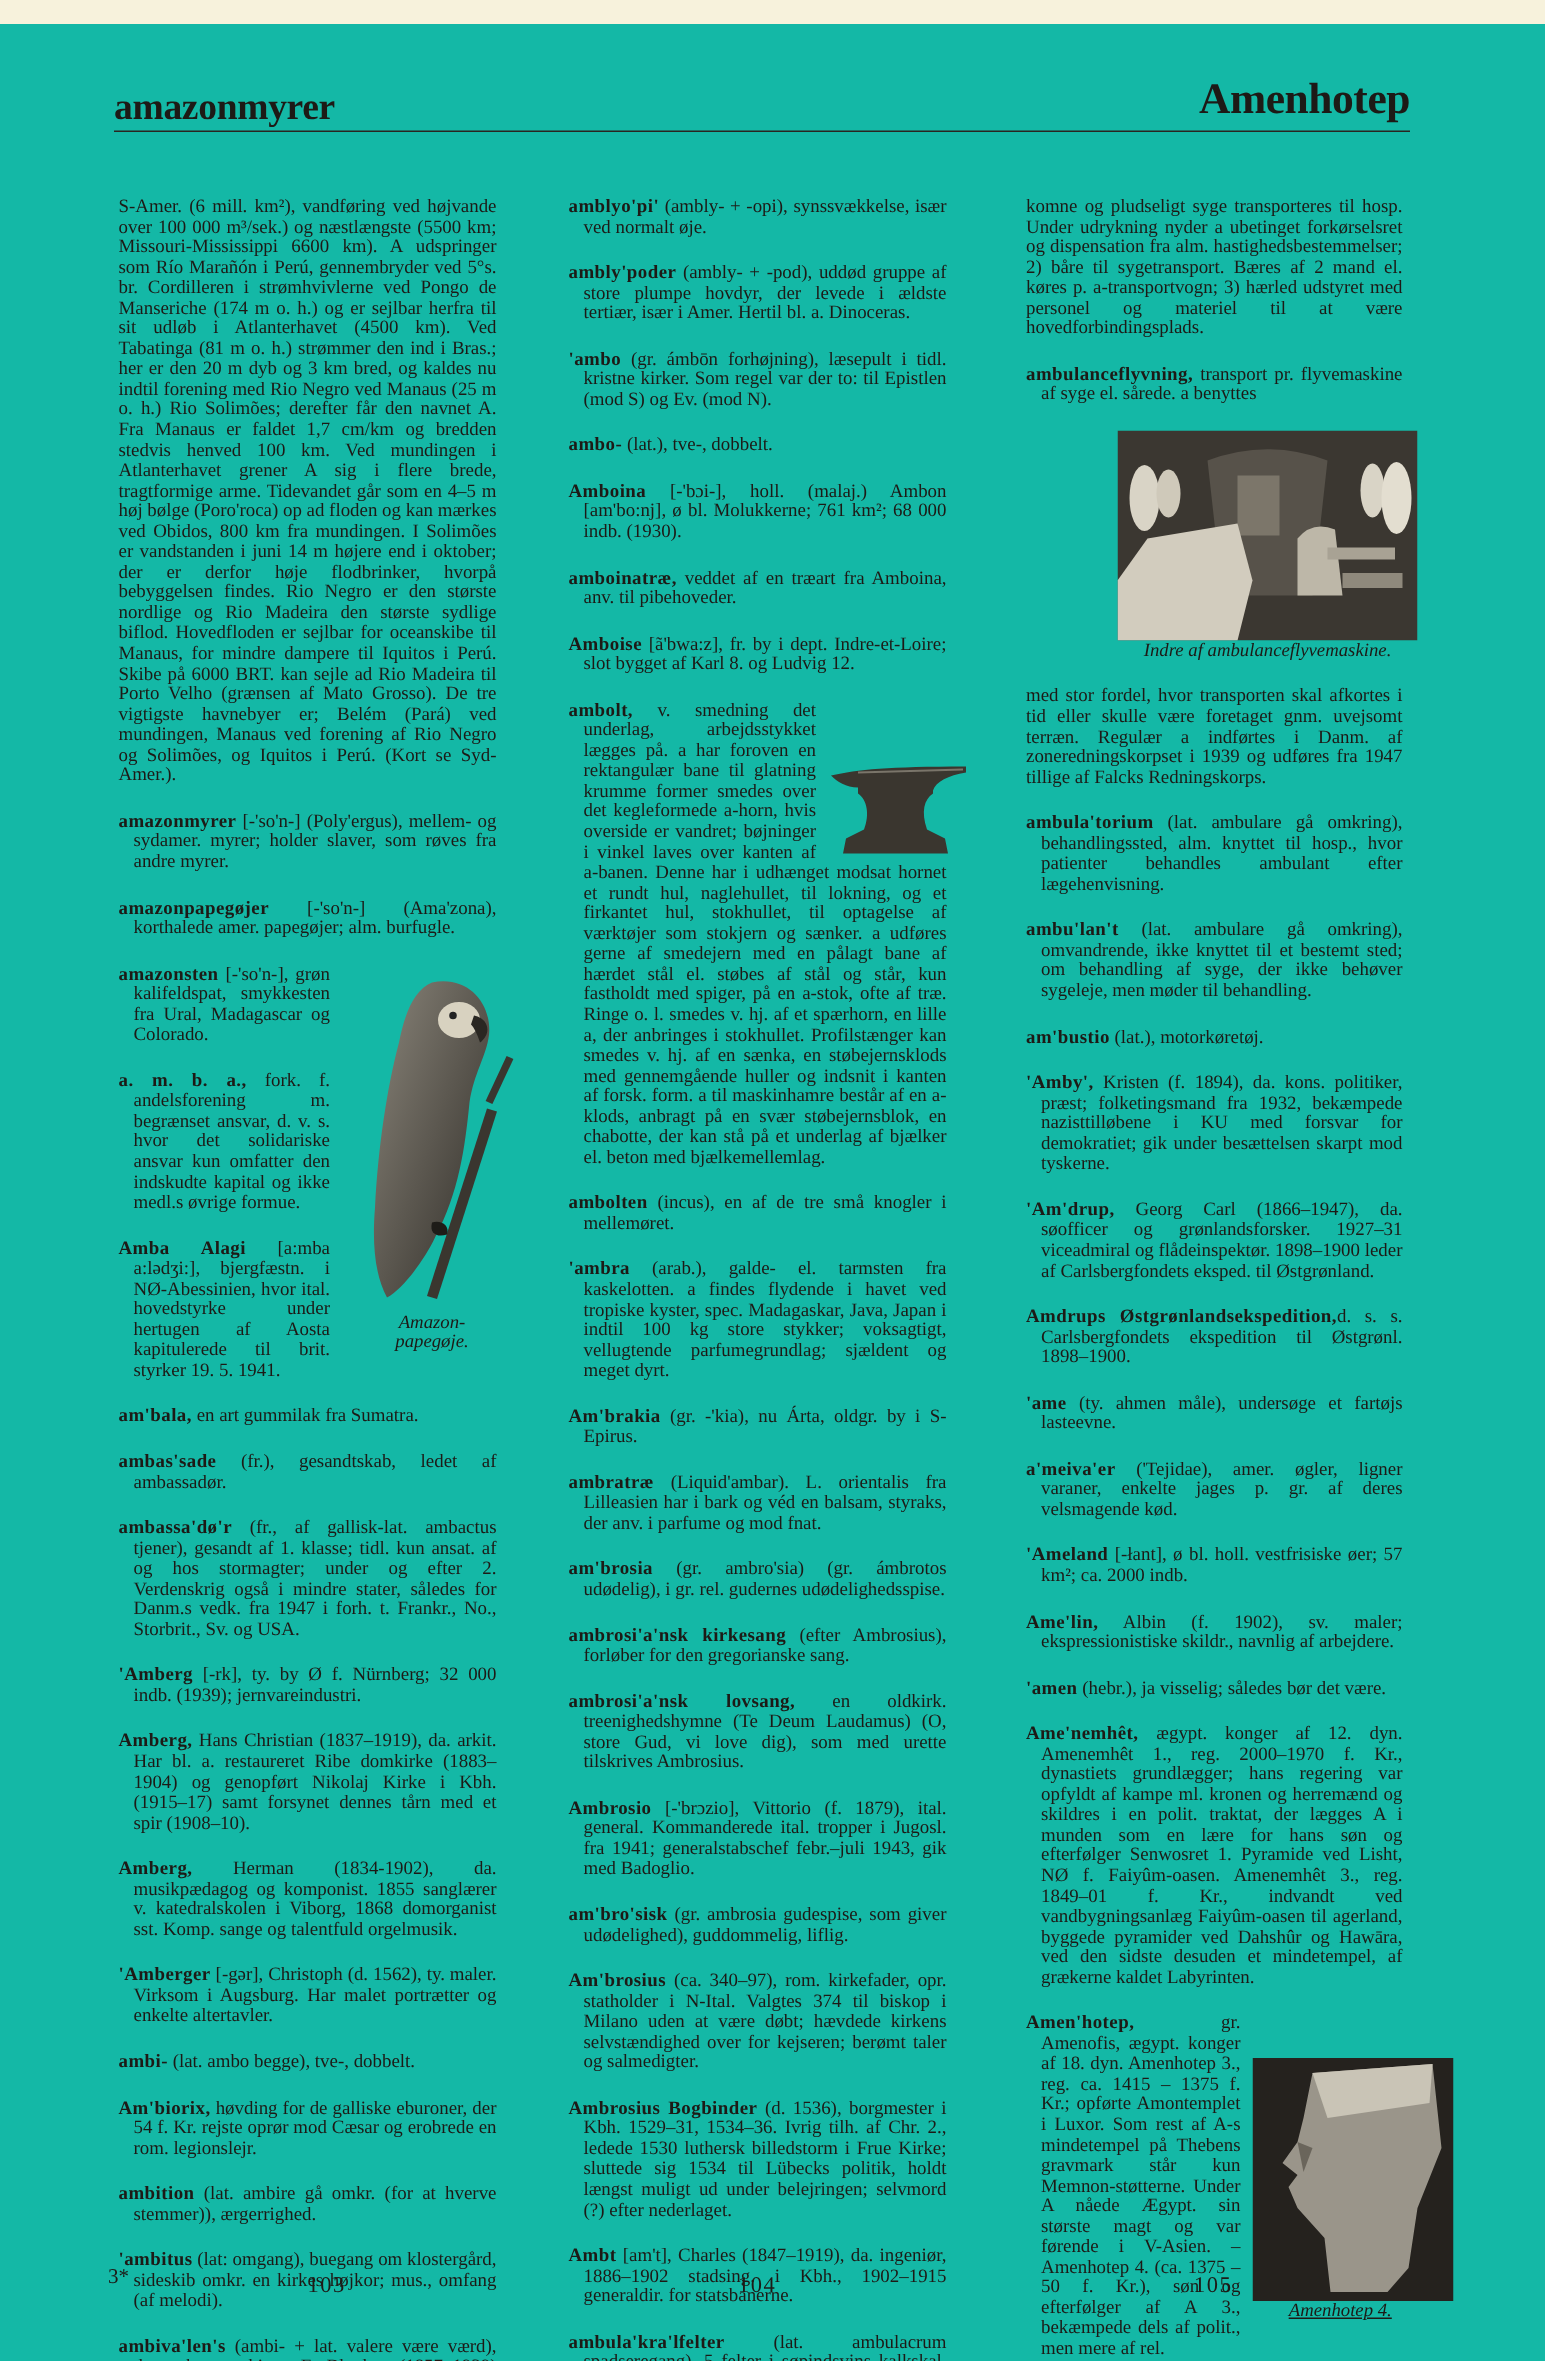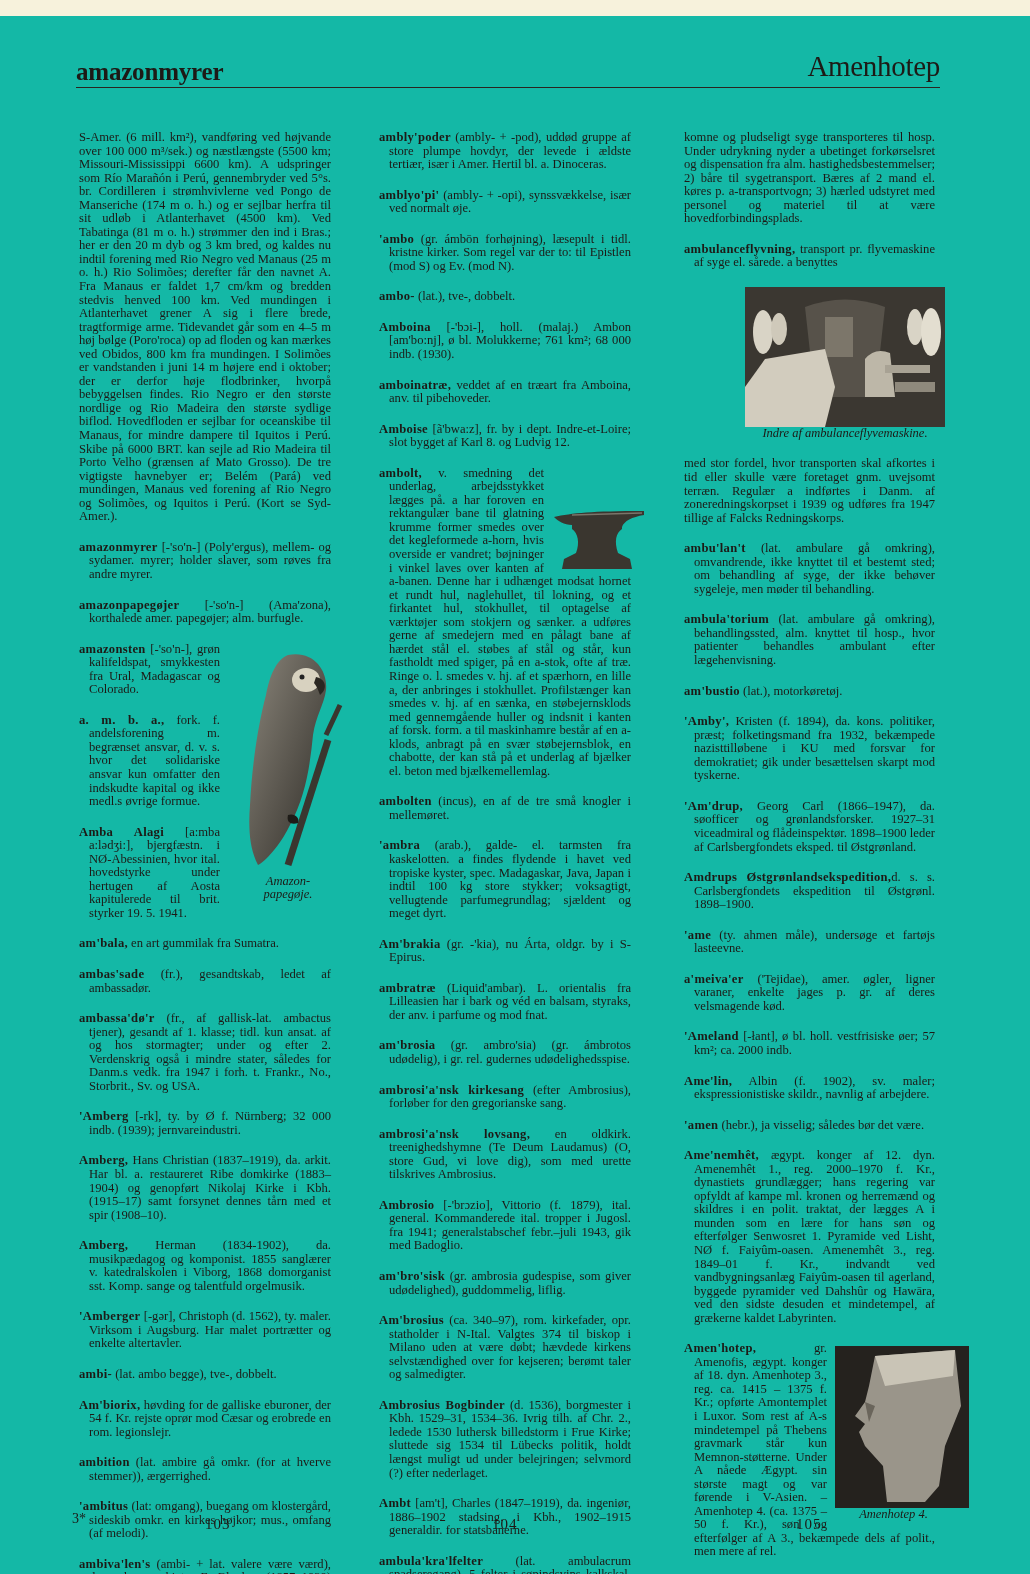--- a/index.html
+++ b/index.html
@@ -6,21 +6,21 @@
   body {
     width:1030px; height:1574px; overflow:hidden;
     background:#f7f2dc;
     font-family:"Liberation Serif","DejaVu Serif",serif;
     color:#1d1a16;
     position:relative;
   }
   .page { position:absolute; left:0; top:16px; width:1030px; height:1574px; background:#14b8a6; }
   .header { position:absolute; left:76px; right:90px; top:40px; height:34px; }
   .hdr-left { position:absolute; left:0; top:2px; font-size:25px; font-weight:bold; letter-spacing:-0.2px; }
-  .hdr-right { position:absolute; right:0; top:-6px; font-size:29px; font-weight:normal; letter-spacing:-0.3px; }
+  .hdr-right { position:absolute; right:0; top:-6px; font-size:29px; font-weight:bold; letter-spacing:-0.3px; }
   .rule { position:absolute; left:76px; right:90px; top:71px; height:0; border-top:1.5px solid #2a2520; }
   .col { position:absolute; top:98px; width:286px; font-size:12.6px; line-height:13.55px; text-align:justify; }
   .col1 { left:62px; }
   .col2 { left:362px; }
   .col3 { left:667px; width:285px; }
   .entry { margin:17px; text-indent:-10px; padding-left:10px; }
   .entry.cont { text-indent:0; padding-left:0; }
   .hw { font-weight:bold; letter-spacing:0.3px; }
   .caption { font-style:italic; text-align:center; font-size:12.5px; }
   .float-right { float:right; margin:2px 0 2px 8px; }
@@ -75,22 +75,22 @@
     <p class="entry"><span class="hw">'Amberger</span><span> [-gər], Christoph (d. 1562), ty. maler. Virksom i Augsburg. Har malet portrætter og enkelte altertavler.</span></p>
     <p class="entry"><span class="hw">ambi-</span><span> (lat. ambo begge), tve-, dobbelt.</span></p>
     <p class="entry"><span class="hw">Am'biorix,</span><span> høvding for de galliske eburoner, der 54 f. Kr. rejste oprør mod Cæsar og erobrede en rom. legionslejr.</span></p>
     <p class="entry"><span class="hw">ambition</span><span> (lat. ambire gå omkr. (for at hverve stemmer)), ærgerrighed.</span></p>
     <p class="entry"><span class="hw">'ambitus</span><span> (lat: omgang), buegang om klostergård, sideskib omkr. en kirkes højkor; mus., omfang (af melodi).</span></p>
     <p class="entry"><span class="hw">ambiva'len's</span><span> (ambi- + lat. valere være værd), den schw. psykiater E. Bleulers (1857–1939) betegn. for samtidig stræben el. vurderen i mods. retninger.</span></p>
     <p class="entry"><span class="hw">ambly-</span><span> (gr. amblýs sløv), sløv, svag.</span></p>
   </div>
 
   <div class="col col2">
+    <p class="entry"><span class="hw">amblyo'pi'</span><span> (ambly- + -opi), synssvækkelse, især ved normalt øje.</span></p>
     <p class="entry"><span class="hw">ambly'poder</span><span> (ambly- + -pod), uddød gruppe af store plumpe hovdyr, der levede i ældste tertiær, især i Amer. Hertil bl. a. Dinoceras.</span></p>
-    <p class="entry"><span class="hw">amblyo'pi'</span><span> (ambly- + -opi), synssvækkelse, især ved normalt øje.</span></p>
     <p class="entry"><span class="hw">'ambo</span><span> (gr. ámbōn forhøjning), læsepult i tidl. kristne kirker. Som regel var der to: til Epistlen (mod S) og Ev. (mod N).</span></p>
     <p class="entry"><span class="hw">ambo-</span><span> (lat.), tve-, dobbelt.</span></p>
     <p class="entry"><span class="hw">Amboina</span><span> [-'bɔi-], holl. (malaj.) Ambon [am'bo:nj], ø bl. Molukkerne; 761 km²; 68 000 indb. (1930).</span></p>
     <p class="entry"><span class="hw">amboinatræ,</span><span> veddet af en træart fra Amboina, anv. til pibehoveder.</span></p>
     <p class="entry"><span class="hw">Amboise</span><span> [ã'bwa:z], fr. by i dept. Indre-et-Loire; slot bygget af Karl 8. og Ludvig 12.</span></p>
     <div class="float-right" style="width:96px;margin-top:40px;">
       <svg width="96" height="66" viewBox="0 0 96 66">
         <path d="M2 10 C20 6 40 4 92 4 L92 8 C80 10 72 14 70 20 L70 22 C64 26 62 34 66 46 L78 52 L80 62 L10 62 L12 52 L24 46 C28 36 26 26 20 22 L20 18 C12 18 6 14 2 10 Z" fill="#3a362f"></path>
         <path d="M20 8 L90 6" stroke="#7a756a" stroke-width="1.5"></path>
       </svg>
@@ -125,33 +125,33 @@
         <ellipse cx="170" cy="40" rx="8" ry="18" fill="#d9d4c6"></ellipse>
         <ellipse cx="186" cy="45" rx="10" ry="24" fill="#e3ded0"></ellipse>
         <path d="M0 100 L20 72 L80 62 L90 100 L80 140 L0 140 Z" fill="#d2ccbe"></path>
         <path d="M120 72 Q130 60 145 66 L150 110 L120 110 Z" fill="#bdb7a8"></path>
         <rect x="140" y="78" width="45" height="8" fill="#a8a294"></rect>
         <rect x="150" y="95" width="40" height="10" fill="#8f897c"></rect>
       </svg>
       <div class="caption">Indre af ambulanceflyvemaskine.</div>
     </div>
     <p class="entry cont"><span>med stor fordel, hvor transporten skal afkortes i tid eller skulle være foretaget gnm. uvejsomt terræn. Regulær a indførtes i Danm. af zoneredningskorpset i 1939 og udføres fra 1947 tillige af Falcks Redningskorps.</span></p>
+    <p class="entry"><span class="hw">ambula'torium</span><span> (lat. ambulare gå omkring), behandlingssted, alm. knyttet til hosp., hvor patienter behandles ambulant efter lægehenvisning.</span></p>
     <p class="entry"><span class="hw">ambu'lan't</span><span> (lat. ambulare gå omkring), omvandrende, ikke knyttet til et bestemt sted; om behandling af syge, der ikke behøver sygeleje, men møder til behandling.</span></p>
-    <p class="entry"><span class="hw">ambula'torium</span><span> (lat. ambulare gå omkring), behandlingssted, alm. knyttet til hosp., hvor patienter behandles ambulant efter lægehenvisning.</span></p>
     <p class="entry"><span class="hw">am'bustio</span><span> (lat.), motorkøretøj.</span></p>
     <p class="entry"><span class="hw">'Amby',</span><span> Kristen (f. 1894), da. kons. politiker, præst; folketingsmand fra 1932, bekæmpede nazisttilløbene i KU med forsvar for demokratiet; gik under besættelsen skarpt mod tyskerne.</span></p>
     <p class="entry"><span class="hw">'Am'drup,</span><span> Georg Carl (1866–1947), da. søofficer og grønlandsforsker. 1927–31 viceadmiral og flådeinspektør. 1898–1900 leder af Carlsbergfondets eksped. til Østgrønland.</span></p>
     <p class="entry"><span class="hw">Amdrups Østgrønlandsekspedition,</span><span>d. s. s. Carlsbergfondets ekspedition til Østgrønl. 1898–1900.</span></p>
     <p class="entry"><span class="hw">'ame</span><span> (ty. ahmen måle), undersøge et fartøjs lasteevne.</span></p>
     <p class="entry"><span class="hw">a'meiva'er</span><span> ('Tejidae), amer. øgler, ligner varaner, enkelte jages p. gr. af deres velsmagende kød.</span></p>
     <p class="entry"><span class="hw">'Ameland</span><span> [-łant], ø bl. holl. vestfrisiske øer; 57 km²; ca. 2000 indb.</span></p>
     <p class="entry"><span class="hw">Ame'lin,</span><span> Albin (f. 1902), sv. maler; ekspressionistiske skildr., navnlig af arbejdere.</span></p>
     <p class="entry"><span class="hw">'amen</span><span> (hebr.), ja visselig; således bør det være.</span></p>
     <p class="entry"><span class="hw">Ame'nemhêt,</span><span> ægypt. konger af 12. dyn. Amenemhêt 1., reg. 2000–1970 f. Kr., dynastiets grundlægger; hans regering var opfyldt af kampe ml. kronen og herremænd og skildres i en polit. traktat, der lægges A i munden som en lære for hans søn og efterfølger Senwosret 1. Pyramide ved Lisht, NØ f. Faiyûm-oasen. Amenemhêt 3., reg. 1849–01 f. Kr., indvandt ved vandbygningsanlæg Faiyûm-oasen til agerland, byggede pyramider ved Dahshûr og Hawāra, ved den sidste desuden et mindetempel, af grækerne kaldet Labyrinten.</span></p>
-    <div class="float-right" style="width:117px;margin-top:4px;">
+    <div class="float-right" style="width:117px;margin-top:30px;text-decoration:underline;">
       <svg width="134" height="162" viewBox="0 0 134 162">
         <rect width="134" height="162" fill="#25221e"></rect>
         <path d="M40 10 L120 4 L126 60 L110 100 L104 140 L90 156 L52 156 L48 120 L30 100 L24 86 L30 78 L20 70 L30 56 L34 40 Z" fill="#9a958a"></path>
         <path d="M40 10 L120 4 L118 30 L50 40 Z" fill="#c9c4b6"></path>
         <path d="M30 56 L40 60 L34 76 Z" fill="#6a655b"></path>
       </svg>
       <div class="caption">Amenhotep 4.</div>
     </div>
     <p class="entry"><span class="hw">Amen'hotep,</span><span> gr. Amenofis, ægypt. konger af 18. dyn. Amenhotep 3., reg. ca. 1415 – 1375 f. Kr.; opførte Amontemplet i Luxor. Som rest af A-s mindetempel på Thebens gravmark står kun Memnon-støtterne. Under A nåede Ægypt. sin største magt og var førende i V-Asien. – Amenhotep 4. (ca. 1375 –50 f. Kr.), søn og efterfølger af A 3., bekæmpede dels af polit., men mere af rel.</span></p>
   </div>

